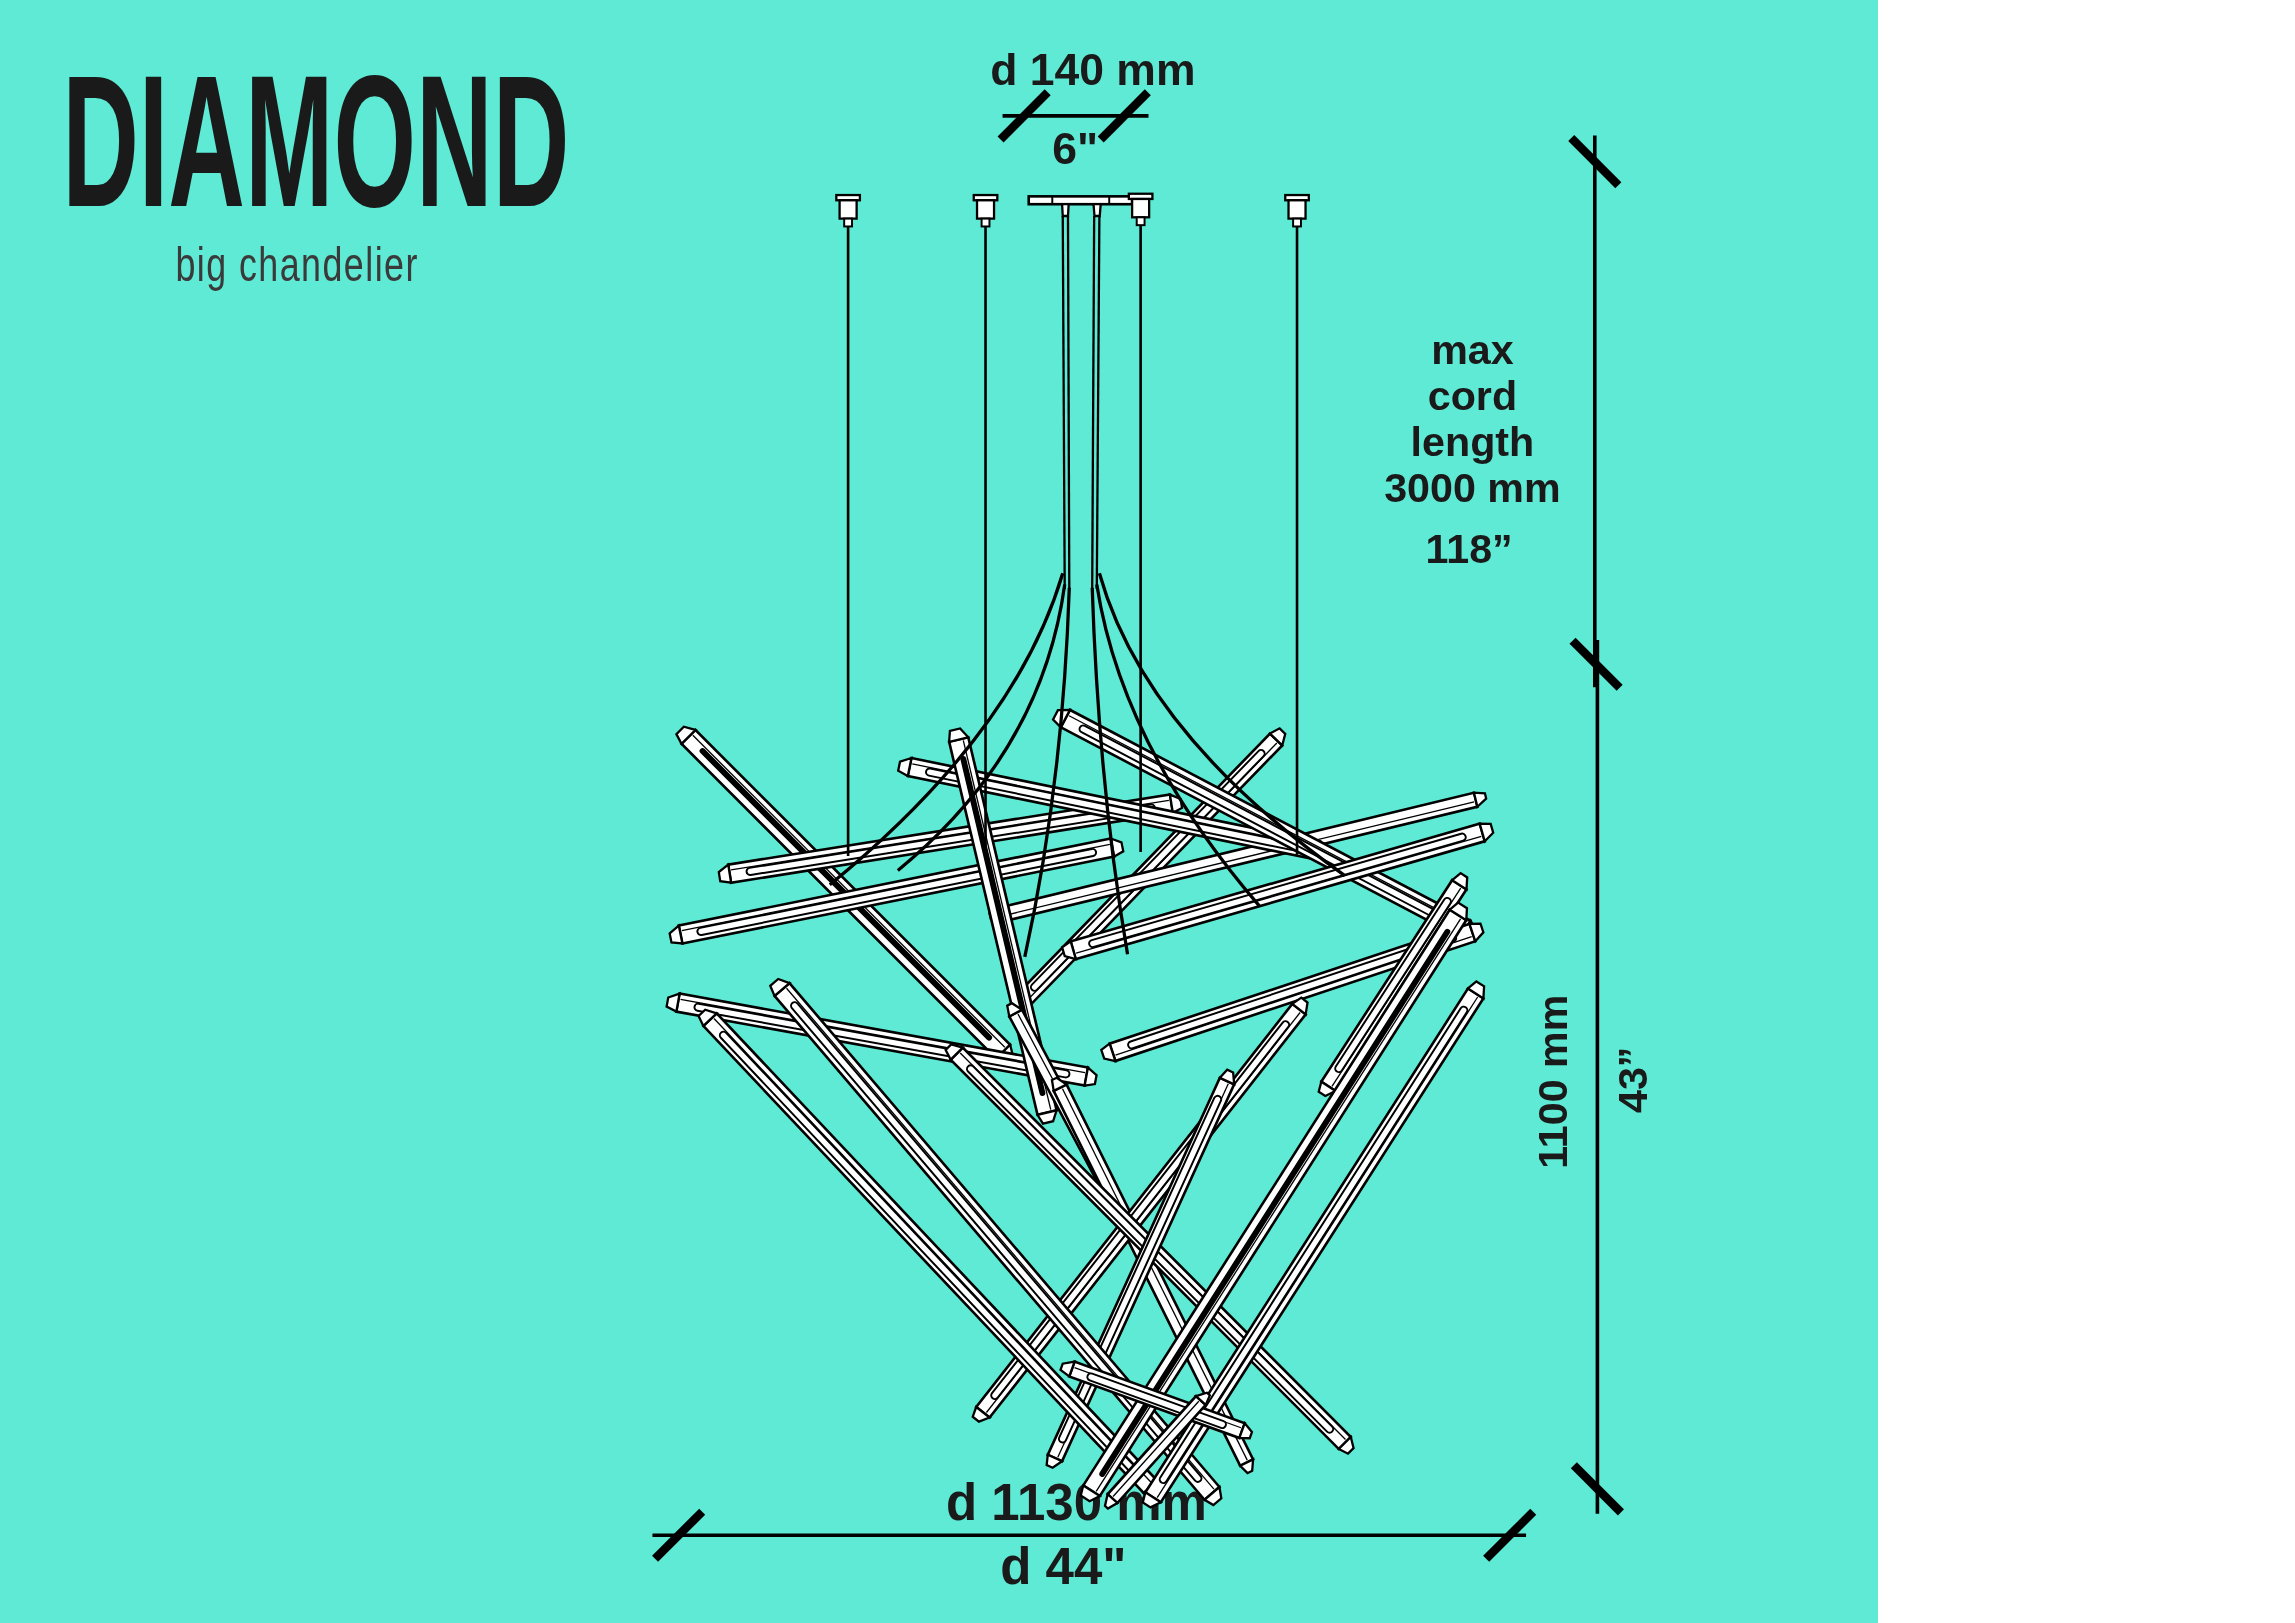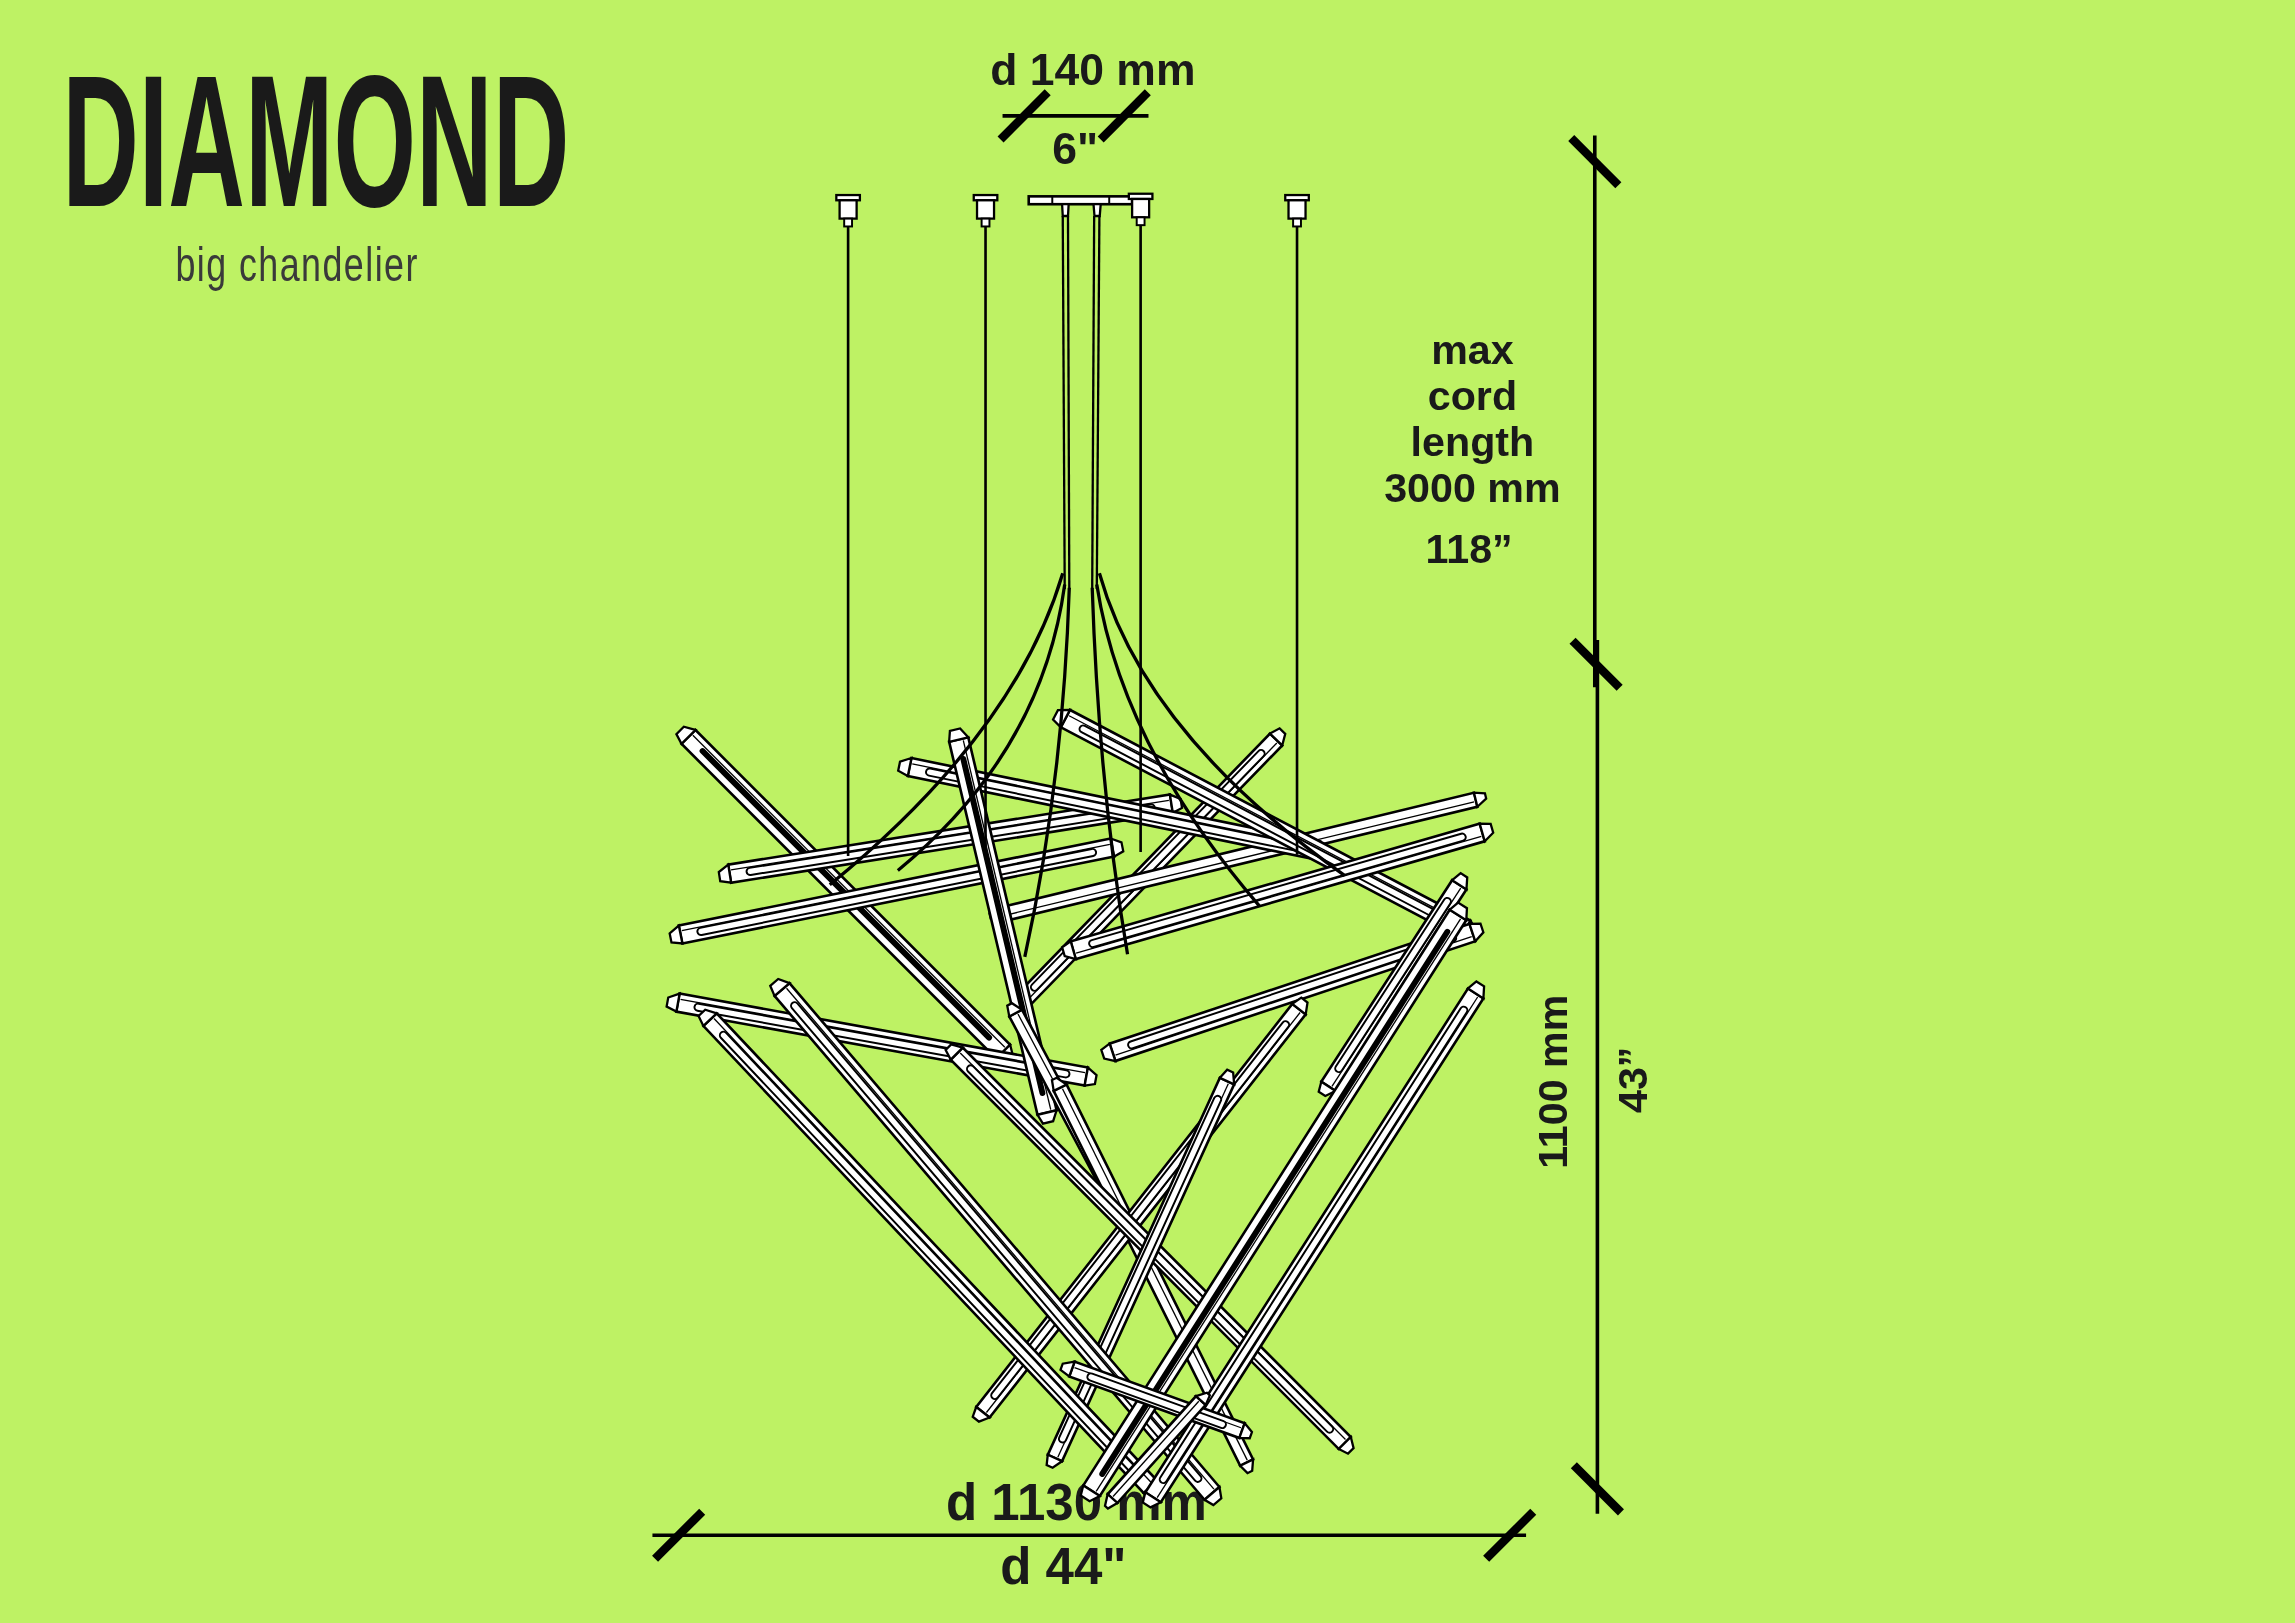--- a/index.html
+++ b/index.html
@@ -1,16 +1,16 @@
 <!DOCTYPE html>
 <html style="font-size:10.5px"><head>
 <meta charset="utf-8">
 <style>
   html,body{margin:0;padding:0;background:#ffffff;}
-  .page{position:relative;width:2295px;height:1623px;background:#bef264;overflow:hidden;
+  .page{position:relative;width:1878px;height:1623px;background:#5eead4;overflow:hidden;
         font-family:"Liberation Sans","DejaVu Sans",sans-serif;text-align:right;}
   svg{position:absolute;left:0;top:0;}
   text{fill:#1a1a1a;}
   .logo-title{font-weight:bold;font-size:287px;}
   .logo-subtitle{font-size:74px;letter-spacing:3px;fill:#3a3a3a;}
   .dim{font-weight:bold;font-size:68px;}
   .dim-small{font-weight:bold;font-size:63px;}
   .dim-big{font-weight:bold;font-size:78px;}
 </style>
 </head>

